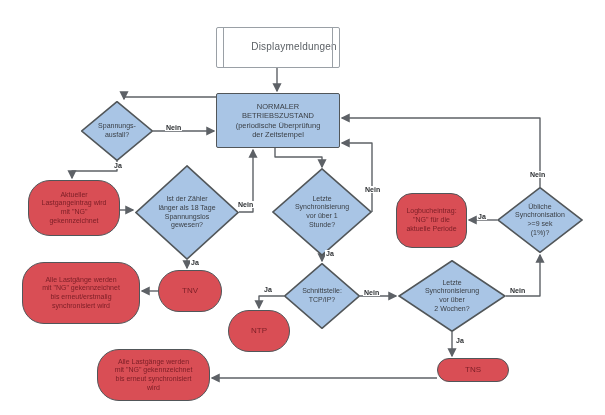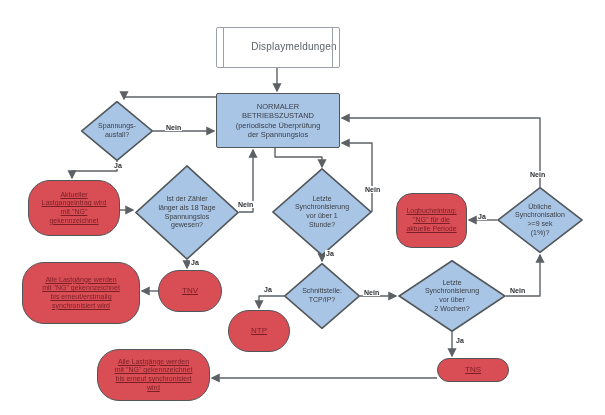--- a/index.html
+++ b/index.html
@@ -14,21 +14,21 @@
   .startbox{background:#fff;border:1.4px solid var(--start_border);border-radius:2px;}
   .startbox .node-text{font-size:10px;color:var(--start_text);letter-spacing:.2px;margin-left:32px;}
   .startbox::before,.startbox::after{content:"";position:absolute;top:0;bottom:0;border-left:1.4px solid var(--start_border);}
   .startbox::before{left:6px;}
   .startbox::after{right:6px;}
   .diamond{background:transparent;}
   .diamond svg{position:absolute;left:0;top:0;width:100%;height:100%;}
   .diamond polygon{fill:var(--node_blue);stroke:var(--shape_border);stroke-width:1.6;vector-effect:non-scaling-stroke;}
   .diamond .node-text{position:relative;z-index:1;}
   .term{background:var(--node_red);border:1.6px solid var(--shape_border);border-radius:22px;}
-  .term .node-text{color:var(--red_text);text-decoration:underline;}
+  .term .node-text{color:var(--red_text);}
   .term.pill{border-radius:999px;}
   .term.pill .node-text{font-size:8px;}
   .edge-label{position:absolute;z-index:3;font-size:7px;font-weight:700;color:#2d3033;background:#fff;padding:0 1px;line-height:1;}
 </style>
 </head>
 <body>
 
 <div id="canvas">
 
   <svg id="edges">
@@ -58,21 +58,21 @@
   </svg>
 
   <div class="node startbox" style="left:216px;top:27px;width:124px;height:41px;">
     <div class="node-text">Displaymeldungen</div>
   </div>
 
   <div class="node proc" style="left:216px;top:93px;width:124px;height:55px;">
     <div class="node-text">NORMALER
 BETRIEBSZUSTAND
 (periodische Überprüfung
-der Spannungslos</div>
+der Zeitstempel</div>
   </div>
 
   <div class="node diamond" style="left:81px;top:101px;width:72px;height:60px;">
     <svg viewBox="0 0 100 100" preserveAspectRatio="none">
         <polygon points="50,1 99,50 50,99 1,50"></polygon>
       </svg>
     <div class="node-text">Spannungs-
 ausfall?</div>
   </div>
 

